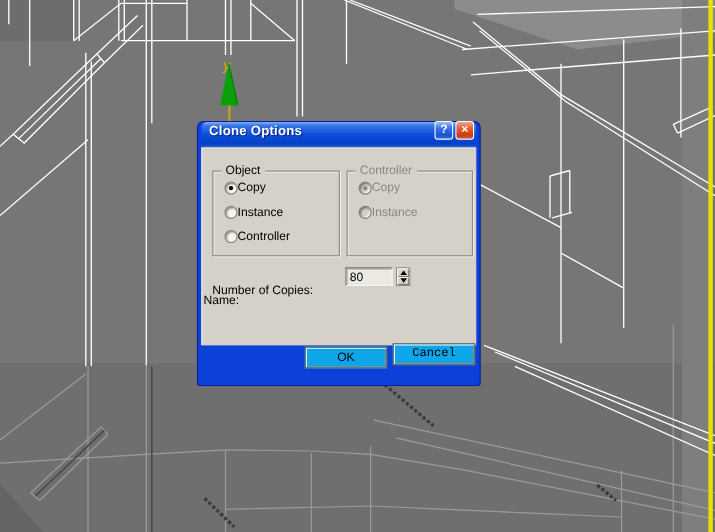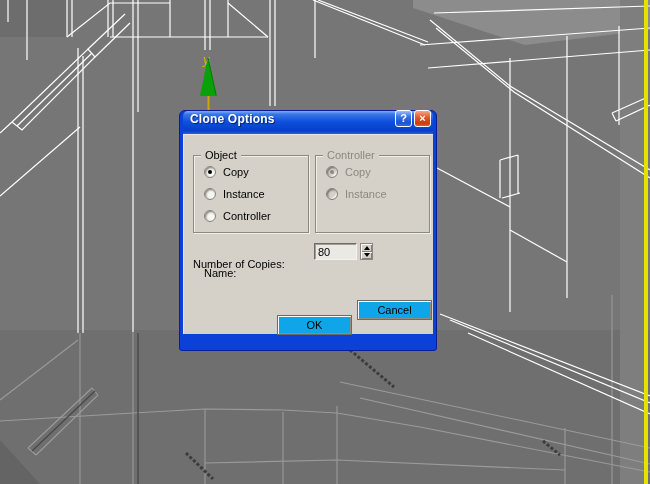--- a/index.html
+++ b/index.html
@@ -34,34 +34,34 @@
   .tb-btn{
     width:17px;height:17px;margin-left:2px;border-radius:3px;
     border:1px solid #fff;box-sizing:border-box;
     display:flex;align-items:center;justify-content:center;
     color:#fff;font-size:11px;font-weight:bold;line-height:1;
     cursor:default;
   }
   .tb-btn.help{background:linear-gradient(180deg,#9cc0fa 0%,#3e77e8 35%,#1a53cf 75%,#2e66dd 100%);}
   .tb-btn.close{background:linear-gradient(180deg,#f6a686 0%,#e45c2e 40%,#cc3c0e 80%,#e0552a 100%);}
   .client{
-    position:relative;height:200px;background:#d5d1c9;
+    position:relative;height:180px;background:#d5d1c9;
     box-shadow:inset 1px 1px 0 #e9e6e0;
   }
   .gb{
     position:absolute;box-sizing:border-box;
     border:1px solid #8c897f;
     box-shadow:inset 1px 1px 0 #f0efe9, 1px 1px 0 #f0efe9;
   }
   .gb-label{
     position:absolute;top:-7px;left:7px;background:#d5d1c9;
     padding:0 4px;font-size:11px;color:#000;white-space:nowrap;
   }
   .gb.dis .gb-label{color:#8b8880;}
-  .opt-row{display:flex;align-items:center;gap:7px;margin:9px 0 0 10px;height:13px;}
+  .opt-row{display:flex;margin:9px 0 0 10px;height:13px;}
   .radio{
     position:relative;box-sizing:border-box;width:12px;height:12px;border-radius:50%;
     background:#f7f6f1;border:1px solid #84817a;
     box-shadow:inset 1px 1px 2px rgba(0,0,0,.5), inset -1px -1px 1px rgba(255,255,255,.9);
     flex:0 0 auto;
   }
   .radio.sel::after{
     content:"";position:absolute;left:3px;top:3px;width:4px;height:4px;
     border-radius:50%;background:#000;
   }
@@ -100,21 +100,21 @@
   .spin.down::after{border-top:4px solid #000;}
 
   .xp-btn{
     position:absolute;box-sizing:border-box;width:75px;height:20px;
     background:#0ea5e9;border:1px solid #6e6b62;
     box-shadow:inset 1px 1px 0 #fdfcfa, inset -1px -1px 0 #8f8c83;
     font-family:"Liberation Sans", sans-serif;font-size:11px;color:#000;
     text-align:center;line-height:18px;padding:0;cursor:default;
   }
   .ok-btn{left:94px;top:181px;}
-  .cancel-btn{left:174px;top:166px;}
+  .cancel-btn{left:174px;top:178px;font-family:Liberation Mono, monospace;}
 </style>
 </head>
 <body>
 
 <div class="viewport">
   <svg viewBox="0 0 650 484">
 
     <rect x="0" y="0" width="650" height="484" fill="#767676"></rect>
     <rect x="0" y="330" width="650" height="154" fill="#6f6f6f"></rect>
     <polygon points="0,0 67,0 67,37 0,37" fill="#6d6d6d"></polygon>
@@ -239,18 +239,18 @@
       </div>
     </div>
 
     <span class="lbl" style="left:10px;top:124px;">Number of Copies:</span>
     <input class="sunken num-input" value="80" style="">
     <div class="spinner">
       <div class="spin up"></div>
       <div class="spin down"></div>
     </div>
 
-    <span class="lbl" style="left:21px;top:133px;">Name:</span>
+    <span class="lbl" style="left:2px;top:133px;">Name:</span>
 
     <button class="xp-btn ok-btn">OK</button>
     <button class="xp-btn cancel-btn">Cancel</button>
   </div>
 </div>
 
 </body></html>

